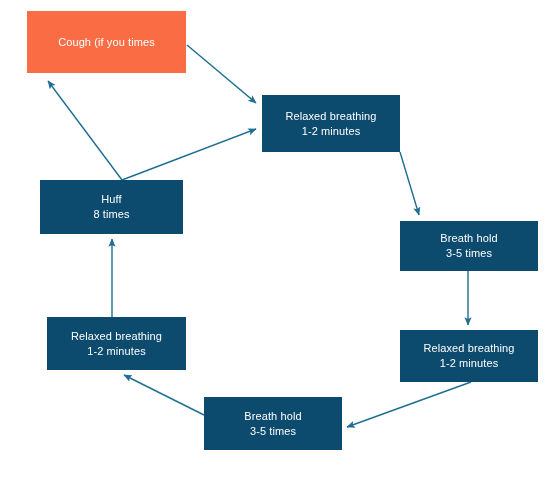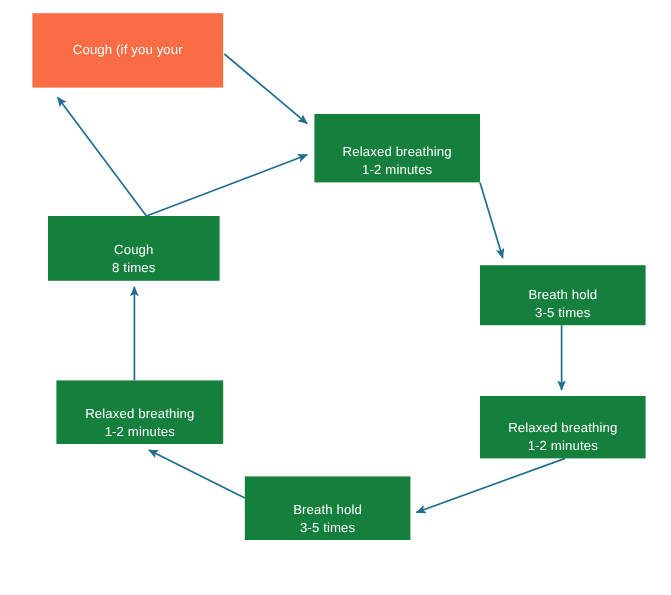--- a/index.html
+++ b/index.html
@@ -34,21 +34,21 @@
     align-items: center;
     justify-content: center;
     text-align: center;
     color: #ffffff;
     font-size: 11px;
     line-height: 15px;
     letter-spacing: 0.1px;
     padding: 2px 6px;
     z-index: 2;
   }
-  .node.teal { background: #15803d; justify-content: flex-end; }
+  .node.teal { background: #0c4a6e; }
   .node.orange { background: #F96C44; }
   .node .line1, .node .line2 {
     display: block;
     white-space: nowrap;
   }
   .node.wrap .line1, .node.wrap .line2 {
     white-space: normal;
   }
 </style>
 </head>
@@ -69,21 +69,21 @@
         <line x1="471" y1="382" x2="347" y2="427" stroke="#1F6E91" stroke-width="1.4" marker-end="url(#arrowhead)"></line>
         <line x1="204" y1="415" x2="124" y2="375" stroke="#1F6E91" stroke-width="1.4" marker-end="url(#arrowhead)"></line>
         <line x1="112" y1="317" x2="112" y2="239" stroke="#1F6E91" stroke-width="1.4" marker-end="url(#arrowhead)"></line>
         <line x1="122" y1="180" x2="48" y2="81" stroke="#1F6E91" stroke-width="1.4" marker-end="url(#arrowhead)"></line>
         <line x1="122" y1="180" x2="256" y2="129" stroke="#1F6E91" stroke-width="1.4" marker-end="url(#arrowhead)"></line>
       </g>
   </svg>
 
   <div id="nodes-group">
       <div class="node orange wrap" style="left: 27px; top: 11px; width: 159px; height: 62px;">
-        <span class="line1">Cough (if you your</span>
+        <span class="line1">Cough (if you times</span>
       </div>
       <div class="node teal" style="left: 262px; top: 95px; width: 138px; height: 57px;">
         <span class="line1">Relaxed breathing</span>
         <span class="line2">1-2 minutes</span>
       </div>
       <div class="node teal" style="left: 400px; top: 221px; width: 138px; height: 50px;">
         <span class="line1">Breath hold</span>
         <span class="line2">3-5 times</span>
       </div>
       <div class="node teal" style="left: 400px; top: 330px; width: 138px; height: 52px;">
@@ -92,18 +92,18 @@
       </div>
       <div class="node teal" style="left: 204px; top: 397px; width: 138px; height: 53px;">
         <span class="line1">Breath hold</span>
         <span class="line2">3-5 times</span>
       </div>
       <div class="node teal" style="left: 47px; top: 317px; width: 139px; height: 53px;">
         <span class="line1">Relaxed breathing</span>
         <span class="line2">1-2 minutes</span>
       </div>
       <div class="node teal" style="left: 40px; top: 180px; width: 143px; height: 54px;">
-        <span class="line1">Cough</span>
+        <span class="line1">Huff</span>
         <span class="line2">8 times</span>
       </div>
     </div>
 
 </div>
 
 </body></html>

